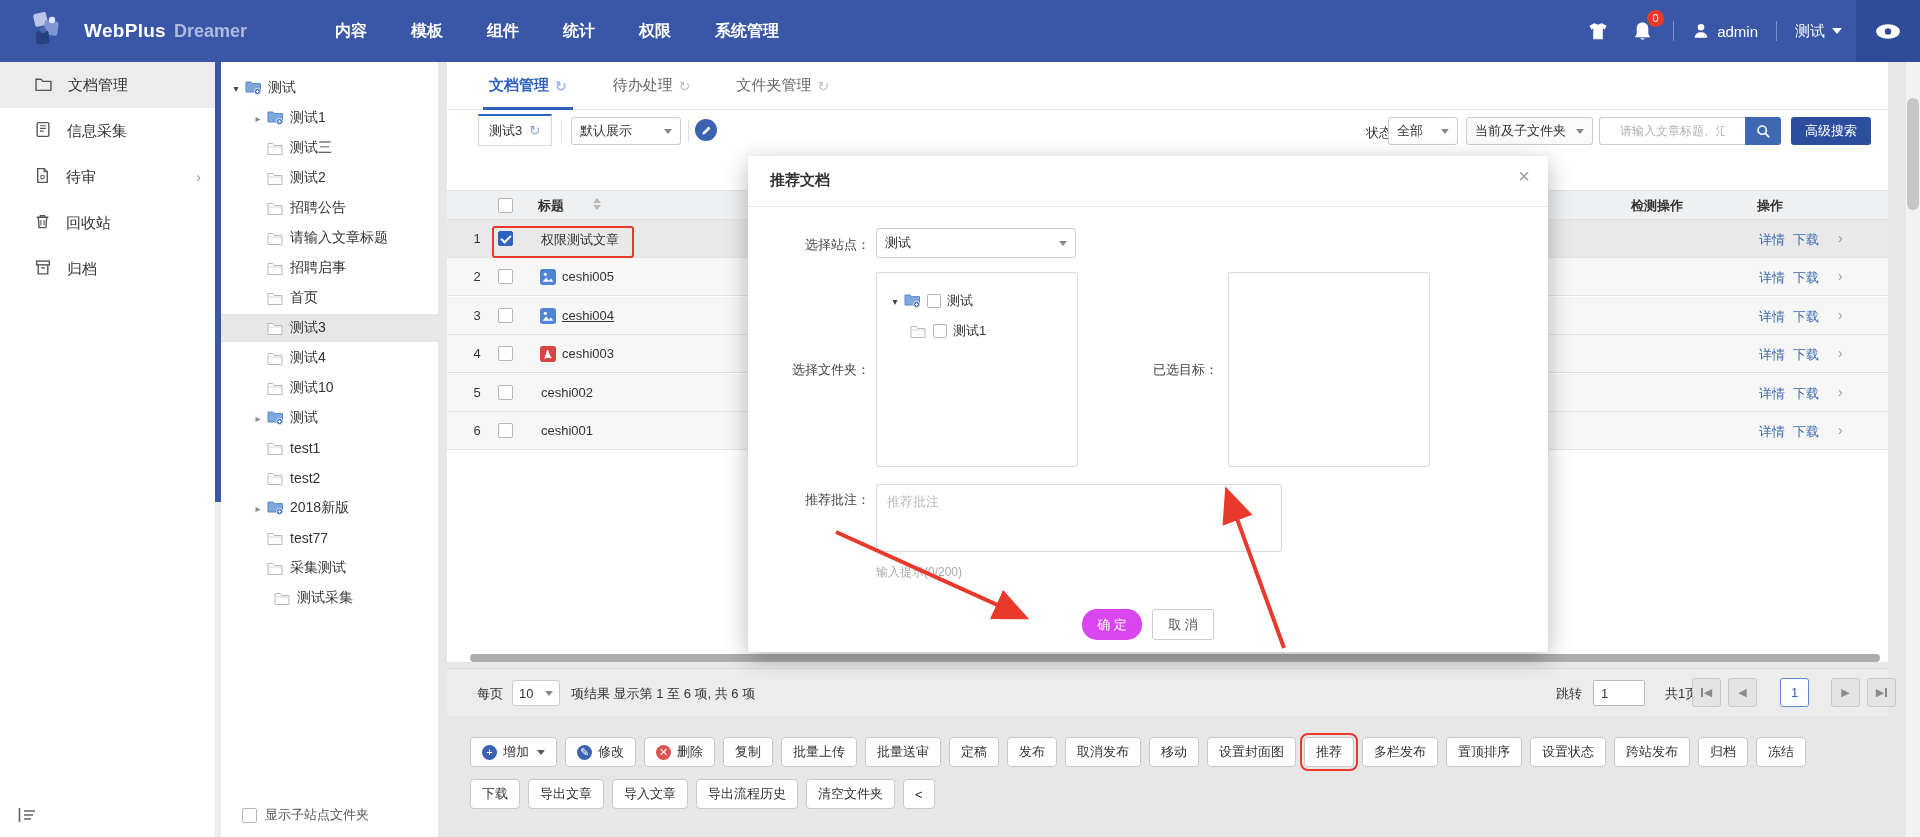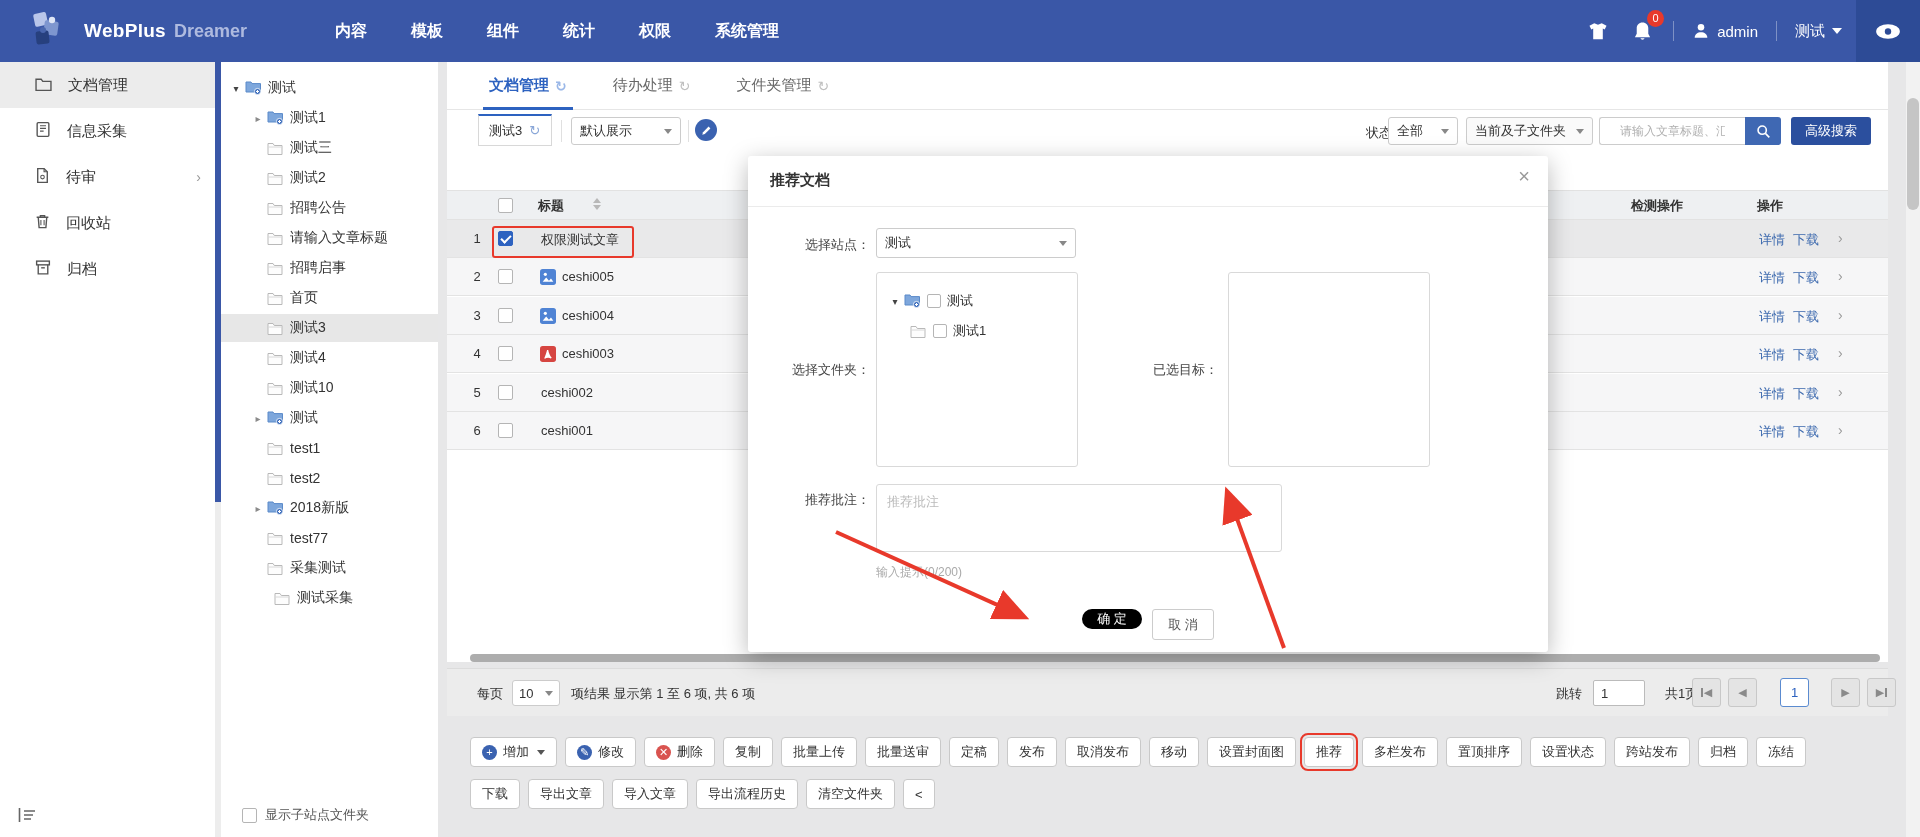--- a/index.html
+++ b/index.html
@@ -126,21 +126,21 @@
   .m-close { position:absolute; right:18px; top:10px; font-size:20px; color:#999; cursor:pointer; line-height:1; }
   .m-div { position:absolute; left:0; top:50px; width:100%; height:1px; background:#ebebeb; }
   .m-lab { position:absolute; font-size:13px; color:#444; text-align:right; }
   .site-sel { position:absolute; left:128px; top:72px; width:200px; height:30px; }
   .m-box { position:absolute; width:202px; height:195px; border:1px solid #d9d9d9; border-radius:3px; background:#fff; }
   .m-tree-row { position:absolute; left:10px; display:flex; align-items:center; height:24px; font-size:13px; color:#333; }
   .m-tree-row .cb { width:14px; height:14px; margin-right:6px; }
   .m-ta { position:absolute; left:128px; top:328px; width:406px; height:68px; border:1px solid #d9d9d9; border-radius:3px; padding:8px 10px; font-size:13px; color:#333; font-family:"Liberation Sans",sans-serif; resize:none; }
   .m-ta::placeholder { color:#bbb; }
   .m-hint { position:absolute; left:128px; top:408px; font-size:12px; color:#aaa; }
-  .m-ok { position:absolute; left:334px; top:453px; width:60px; height:20px; background:#000000; color:#fff; border:none; border-radius:15px; font-size:13px; cursor:pointer; }
+  .m-ok { position:absolute; left:334px; top:453px; width:60px; height:31px; background:#d946ef; color:#fff; border:none; border-radius:15px; font-size:13px; cursor:pointer; }
   .m-cancel { position:absolute; left:404px; top:453px; width:62px; height:31px; background:#fff; color:#555; border:1px solid #ccc; border-radius:3px; font-size:13px; cursor:pointer; }
 
   
   .redbox-row1 { position:absolute; left:492px; top:226px; width:142px; height:32px; border:2px solid #e8392b; border-radius:3px; z-index:8; pointer-events:none; }
   .arrows { position:absolute; left:0; top:0; width:1920px; height:837px; z-index:40; pointer-events:none; }
 </style>
 </head>
 <body>
 
 <div id="app">
@@ -522,21 +522,21 @@
           <span class="td-chev">›</span>
         </div>
         <div class="trow" style="top: 234.8px;">
           <span class="td-num">3</span>
           <span class="cb td-cb"></span>
           <span class="td-ico"><svg width="16" height="16" viewBox="0 0 15 15">
               <rect width="15" height="15" rx="2.5" fill="#4f83d4"></rect>
               <circle cx="5" cy="5" r="1.5" fill="#fff"></circle>
               <path d="M2.5 12l3.3-4 2.6 3 1.9-2.1 2.2 3.1z" fill="#fff"></path>
             </svg></span>
-          <span class="td-title" style="left: 115px;">ceshi004</span>
+          <span class="td-title" style="left: 115px; text-decoration: underline;">ceshi004</span>
           <span class="td-links">
             <a>详情</a>
             <a>下载</a>
           </span>
           <span class="td-chev">›</span>
         </div>
         <div class="trow" style="top: 273.2px;">
           <span class="td-num">4</span>
           <span class="cb td-cb"></span>
           <span class="td-ico"><svg width="16" height="16" viewBox="0 0 15 15">

